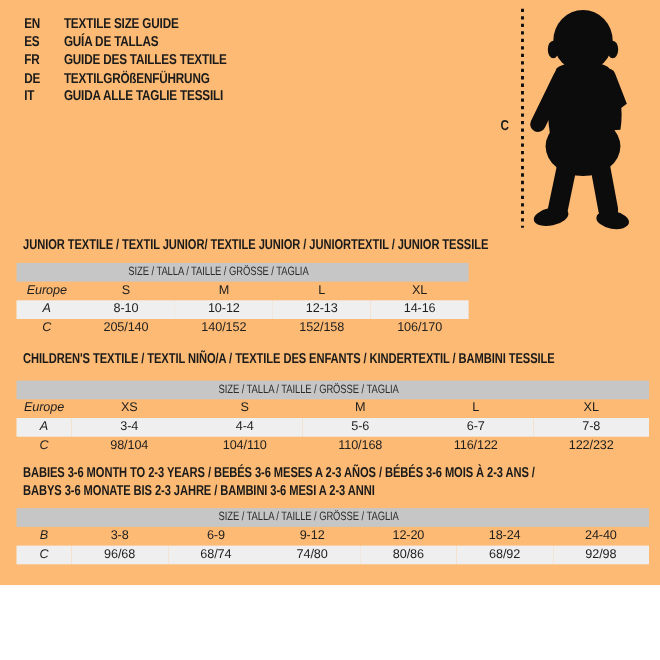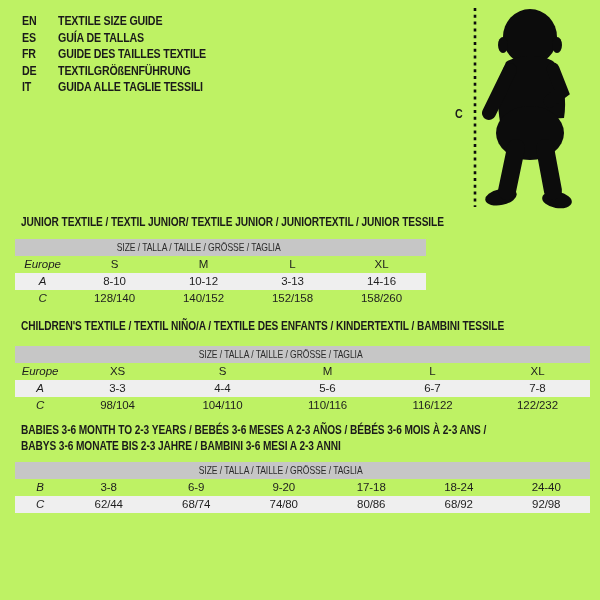--- a/index.html
+++ b/index.html
@@ -1,16 +1,16 @@
 <!DOCTYPE html>
 <html><head>
 <meta charset="utf-8">
 <style>
   html,body{margin:0;padding:0;background:#fff;}
-  .page{position:relative;width:600px;height:600px;background:#bef264;overflow:hidden;
+  .page{position:relative;width:600px;height:532px;background:#fdba74;overflow:hidden;
         font-family:"Liberation Sans",sans-serif;color:#1a1a1a;}
 
   
   .cx82{transform:scaleX(0.82);transform-origin:0 50%;white-space:nowrap;}
   .cx78{transform:scaleX(0.78);transform-origin:0 50%;white-space:nowrap;}
 
   
   .lang-block{position:absolute;top:13px;left:22px;}
   .lang-row{display:flex;height:16.5px;line-height:16.5px;font-weight:bold;font-size:13px;
             letter-spacing:-0.2px;}
@@ -110,29 +110,29 @@
             <td class="lab">Europe</td>
             <td>S</td>
             <td>M</td>
             <td>L</td>
             <td>XL</td>
           </tr>
           <tr class="shaded">
             <td class="lab">A</td>
             <td>8-10</td>
             <td>10-12</td>
-            <td>3-13</td>
+            <td>12-13</td>
             <td>14-16</td>
           </tr>
           <tr>
             <td class="lab">C</td>
-            <td>128/140</td>
+            <td>205/140</td>
             <td>140/152</td>
             <td>152/158</td>
-            <td>158/260</td>
+            <td>106/170</td>
           </tr>
         </tbody>
       </table>
       <div class="section-title" style="top: 318px;">
         <div class="t-line cx78">CHILDREN'S TEXTILE / TEXTIL NIÑO/A / TEXTILE DES ENFANTS / KINDERTEXTIL / BAMBINI TESSILE</div>
       </div>
       <table class="size-table" style="top: 346px; left: 15px; width: 575px;">
         <colgroup>
           <col style="width: 50px;">
           <col>
@@ -148,31 +148,31 @@
           <tr>
             <td class="lab">Europe</td>
             <td>XS</td>
             <td>S</td>
             <td>M</td>
             <td>L</td>
             <td>XL</td>
           </tr>
           <tr class="shaded">
             <td class="lab">A</td>
-            <td>3-3</td>
+            <td>3-4</td>
             <td>4-4</td>
             <td>5-6</td>
             <td>6-7</td>
             <td>7-8</td>
           </tr>
           <tr>
             <td class="lab">C</td>
             <td>98/104</td>
             <td>104/110</td>
-            <td>110/116</td>
+            <td>110/168</td>
             <td>116/122</td>
             <td>122/232</td>
           </tr>
         </tbody>
       </table>
       <div class="section-title" style="top: 422px;">
         <div class="t-line cx78">BABIES 3-6 MONTH TO 2-3 YEARS / BEBÉS 3-6 MESES A 2-3 AÑOS / BÉBÉS 3-6 MOIS À 2-3 ANS /</div>
         <div class="t-line cx78">BABYS 3-6 MONATE BIS 2-3 JAHRE / BAMBINI 3-6 MESI A 2-3 ANNI</div>
       </div>
       <table class="size-table" style="top: 462px; left: 15px; width: 575px;">
@@ -186,28 +186,28 @@
           <col>
         </colgroup>
         <tbody>
           <tr>
             <td class="size-bar" colspan="7"><span class="cx78">SIZE / TALLA / TAILLE / GRÖSSE / TAGLIA</span></td>
           </tr>
           <tr>
             <td class="lab">B</td>
             <td>3-8</td>
             <td>6-9</td>
-            <td>9-20</td>
-            <td>17-18</td>
+            <td>9-12</td>
+            <td>12-20</td>
             <td>18-24</td>
             <td>24-40</td>
           </tr>
           <tr class="shaded">
             <td class="lab">C</td>
-            <td>62/44</td>
+            <td>96/68</td>
             <td>68/74</td>
             <td>74/80</td>
             <td>80/86</td>
             <td>68/92</td>
             <td>92/98</td>
           </tr>
         </tbody>
       </table>
     </div>
 

